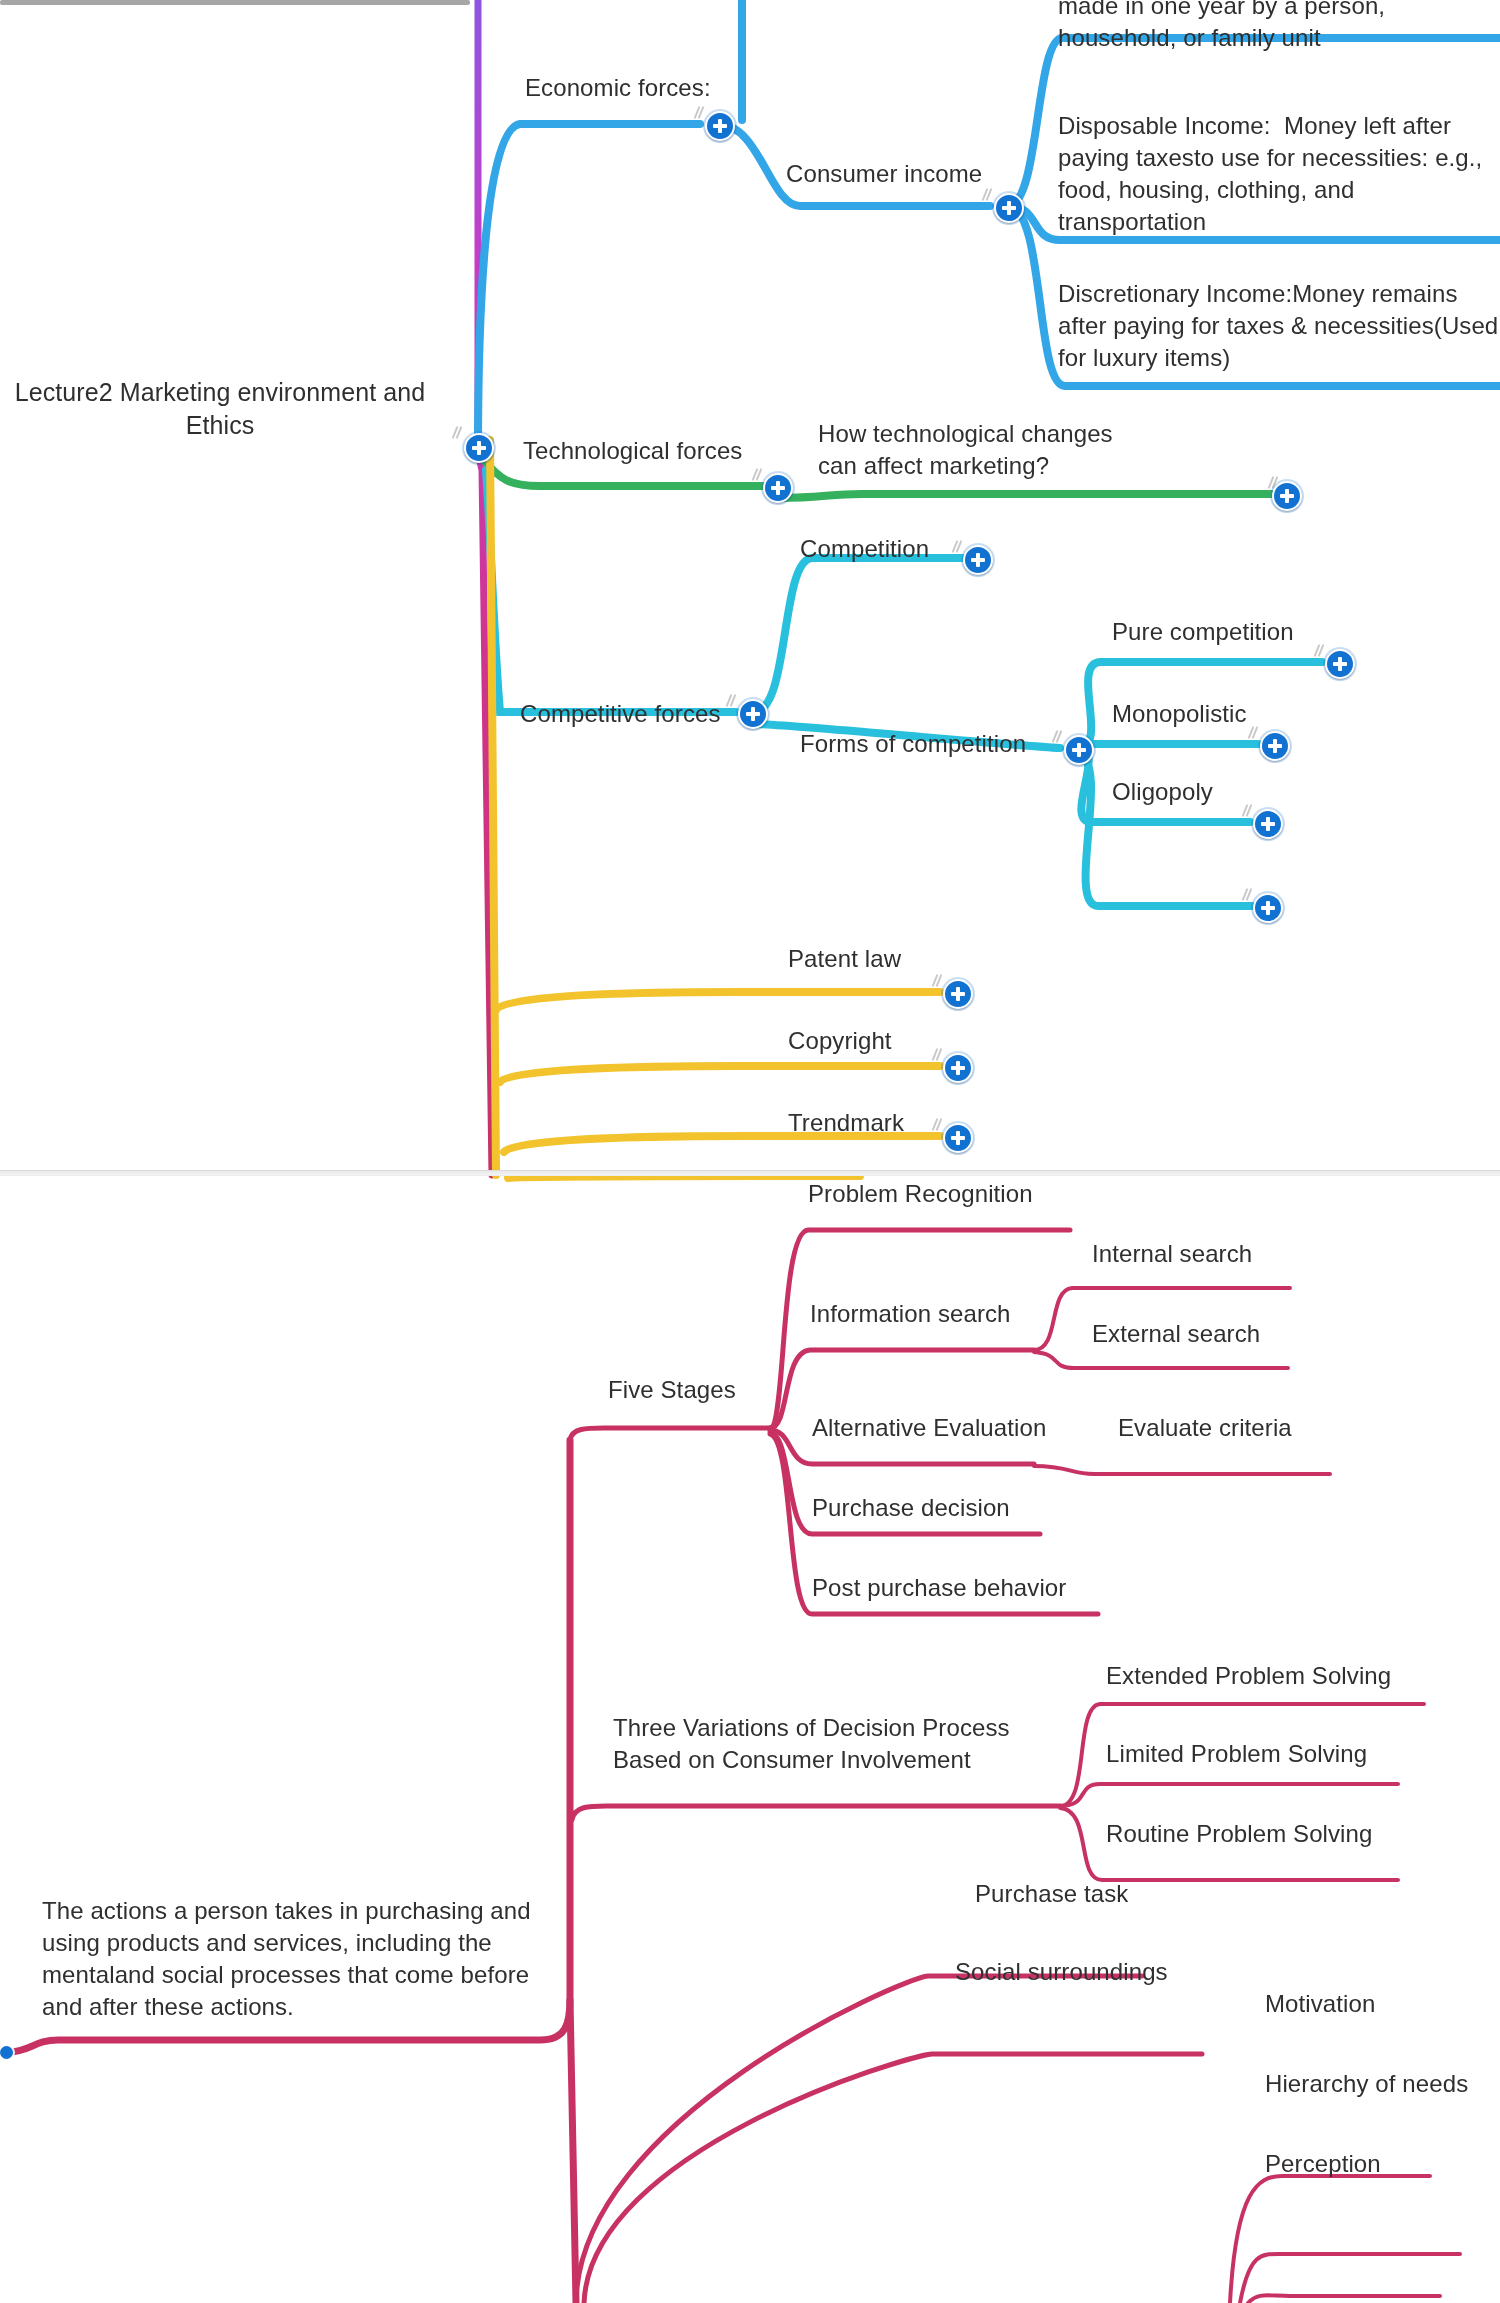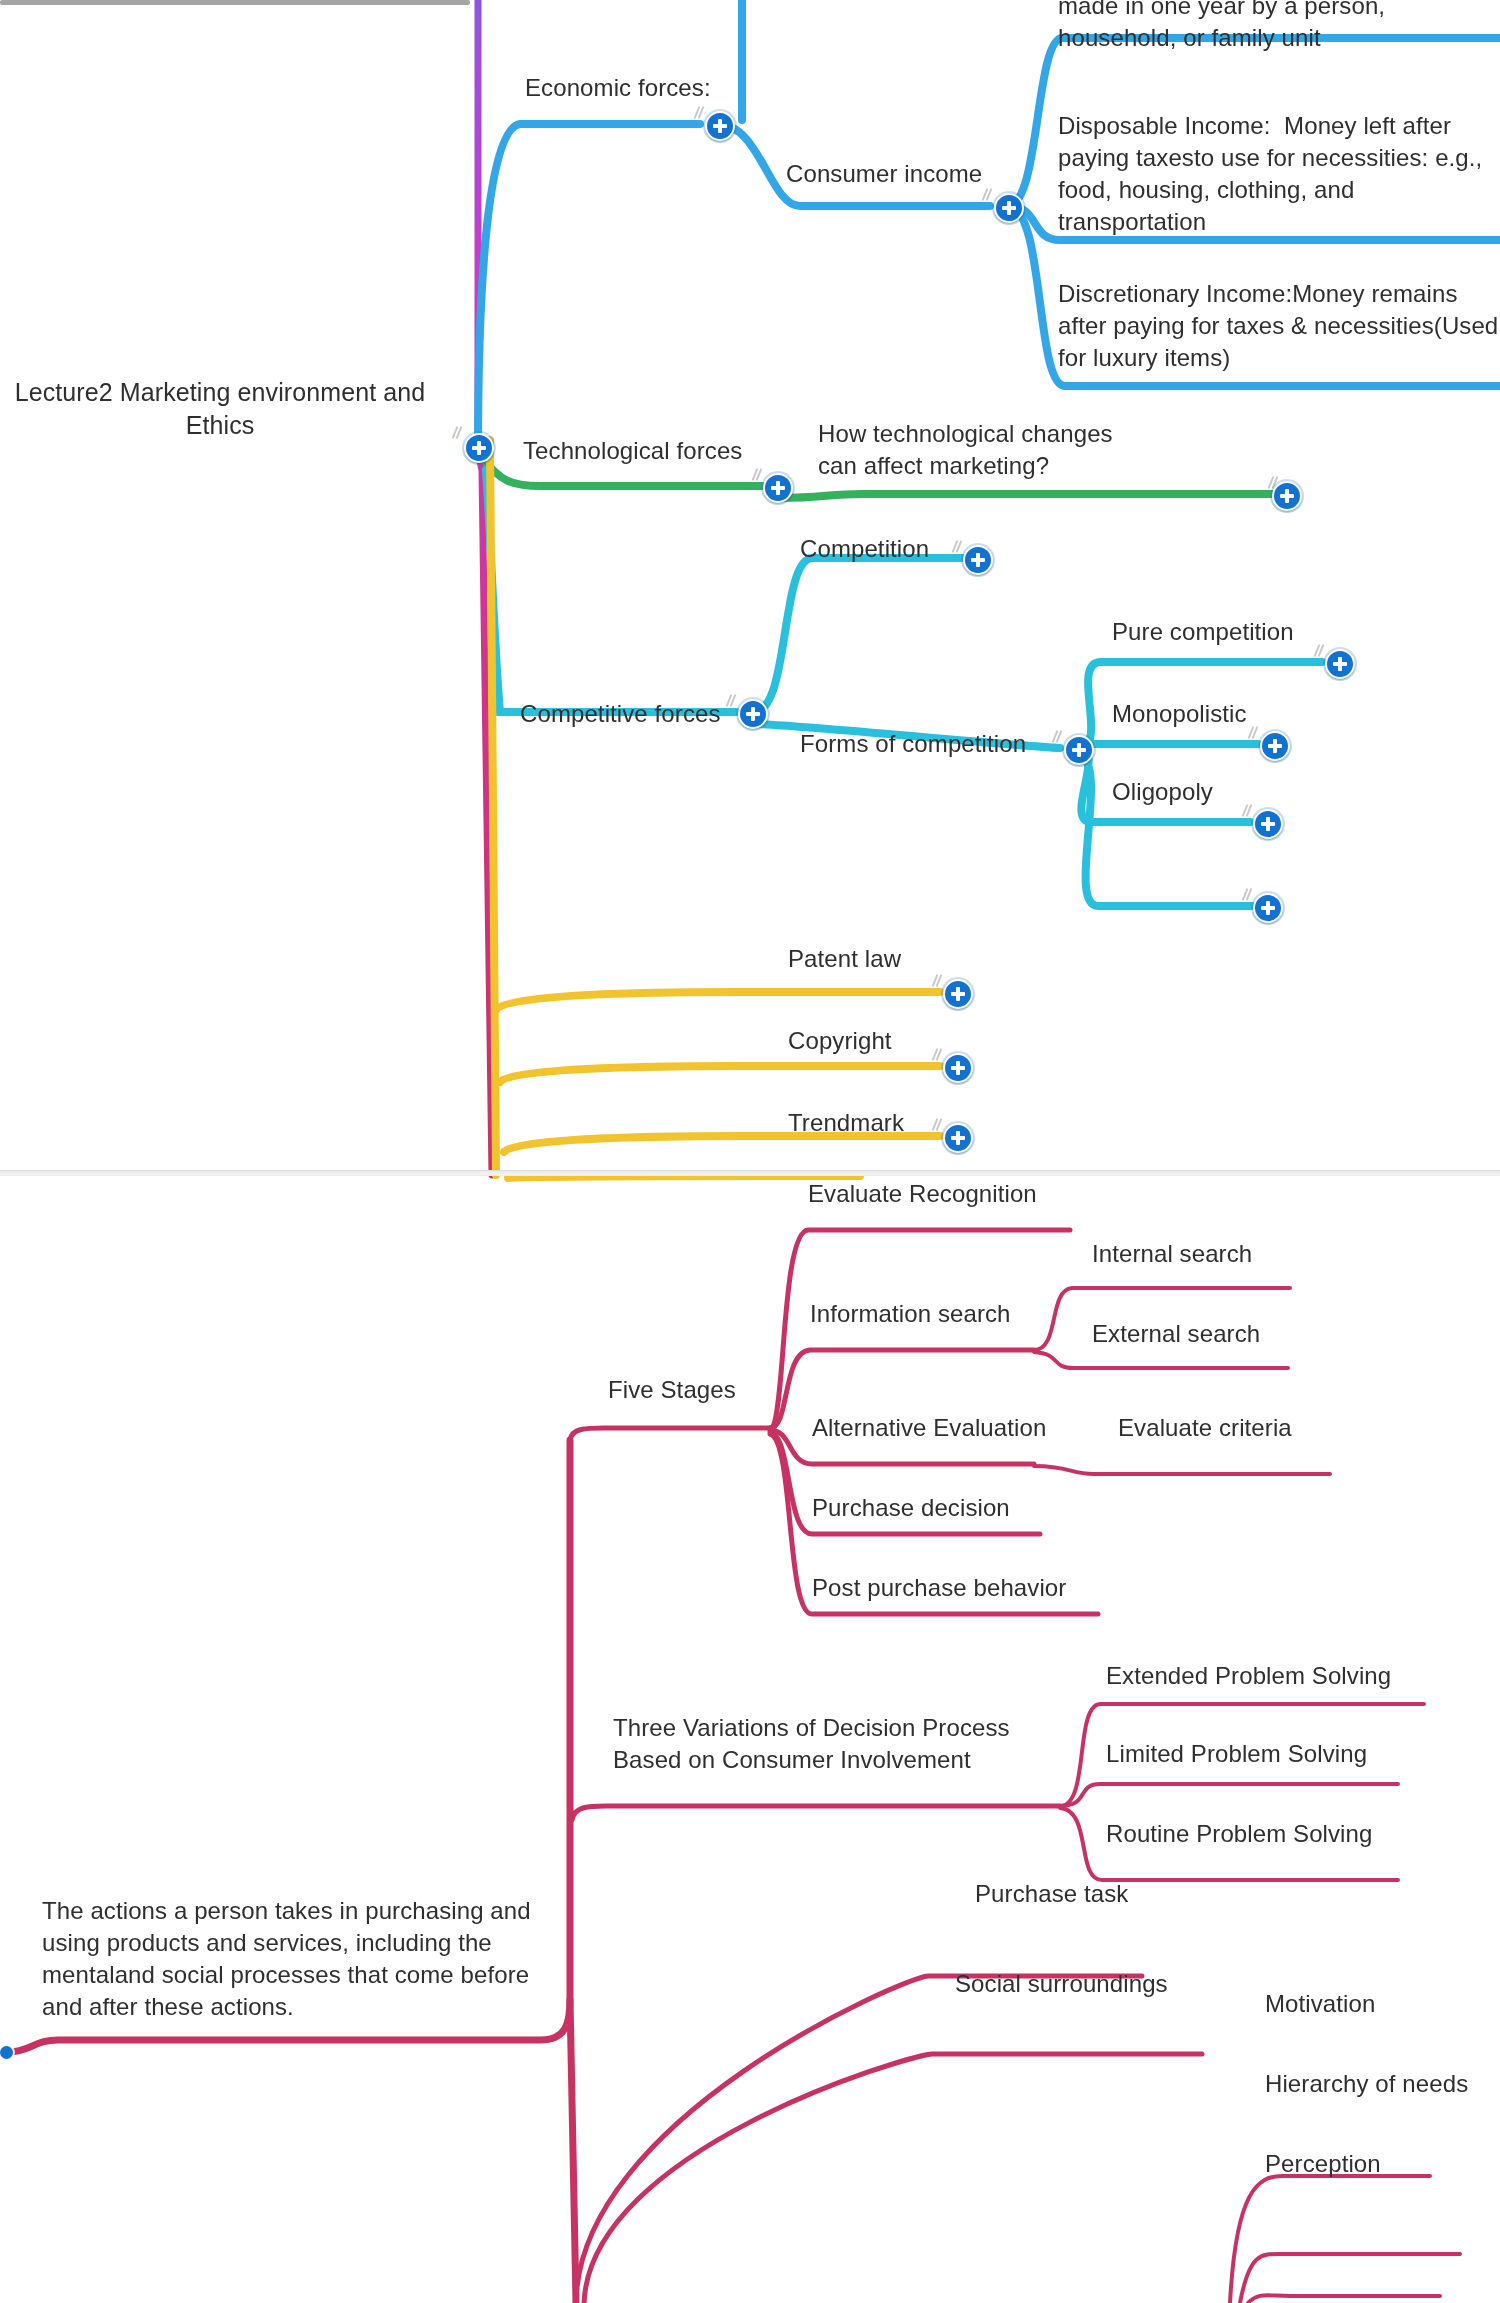--- a/index.html
+++ b/index.html
@@ -253,37 +253,37 @@
     </div>
   <div class="plus" style="left:943px;top:1123px;"></div>
 
   <div class="divider" style="top:1170px;"></div>
 
   <div class="bluedot" style="left:0;top:2046px;"></div>
   <div class="lbl" style="left:42px;top:1895px;width:500px;">The actions a person takes in purchasing and using products and services, including the mentaland social processes that come before and after these actions.</div>
 
   <div class="lbl" style="left:608px;top:1374px;width:220px;">Five Stages</div>
 
-  <div class="lbl" style="left:808px;top:1178px;width:320px;">Evaluate Recognition</div>
+  <div class="lbl" style="left:808px;top:1178px;width:320px;">Problem Recognition</div>
 
   <div class="lbl" style="left:810px;top:1298px;width:300px;">Information search</div>
   <div class="lbl" style="left:1092px;top:1238px;width:300px;">Internal search</div>
   <div class="lbl" style="left:1092px;top:1318px;width:300px;">External search</div>
 
   <div class="lbl" style="left:812px;top:1412px;width:300px;">Alternative Evaluation</div>
   <div class="lbl" style="left:1118px;top:1412px;width:300px;">Evaluate criteria</div>
 
   <div class="lbl" style="left:812px;top:1492px;width:300px;">Purchase decision</div>
   <div class="lbl" style="left:812px;top:1572px;width:330px;">Post purchase behavior</div>
 
   <div class="lbl" style="left:613px;top:1712px;width:400px;">Three Variations of Decision Process Based on Consumer Involvement</div>
   <div class="lbl" style="left:1106px;top:1660px;width:360px;">Extended Problem Solving</div>
   <div class="lbl" style="left:1106px;top:1738px;width:360px;">Limited Problem Solving</div>
   <div class="lbl" style="left:1106px;top:1818px;width:360px;">Routine Problem Solving</div>
 
   <div class="lbl" style="left:955px;top:1878px;width:300px;margin-left:20px;">Purchase task</div>
-  <div class="lbl" style="left:955px;top:1956px;width:320px;margin-top:12px;">Social surroundings</div>
+  <div class="lbl" style="left:955px;top:1956px;width:320px;">Social surroundings</div>
 
   <div class="lbl" style="left:1265px;top:1988px;width:300px;">Motivation</div>
   <div class="lbl" style="left:1265px;top:2068px;width:320px;">Hierarchy of needs</div>
   <div class="lbl" style="left:1265px;top:2148px;width:300px;">Perception</div>
 
 </div>
 
 </body></html>

